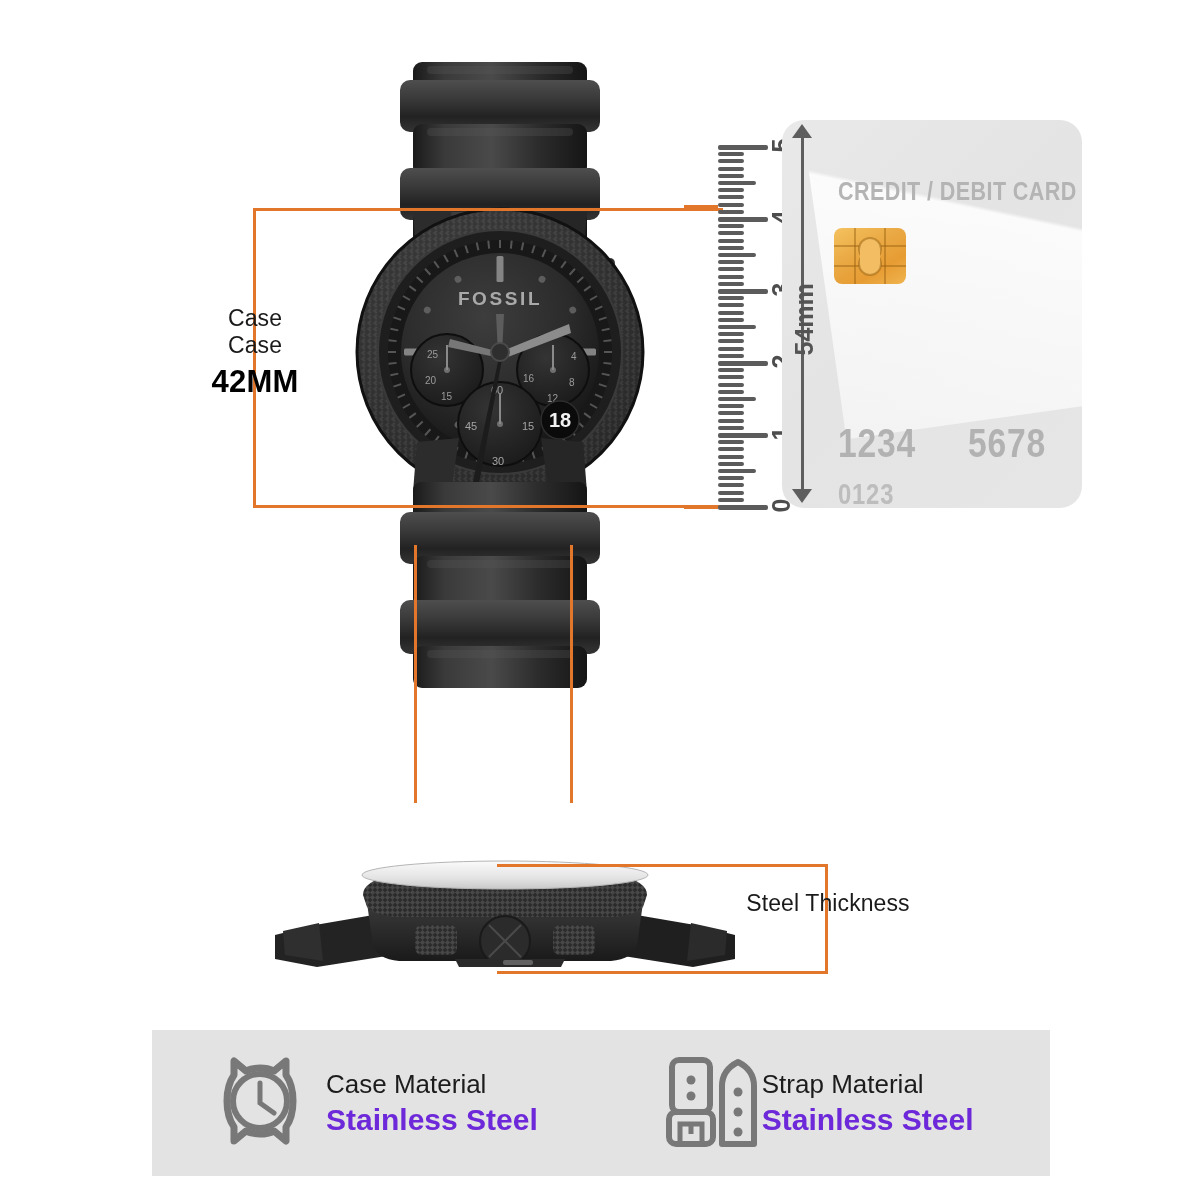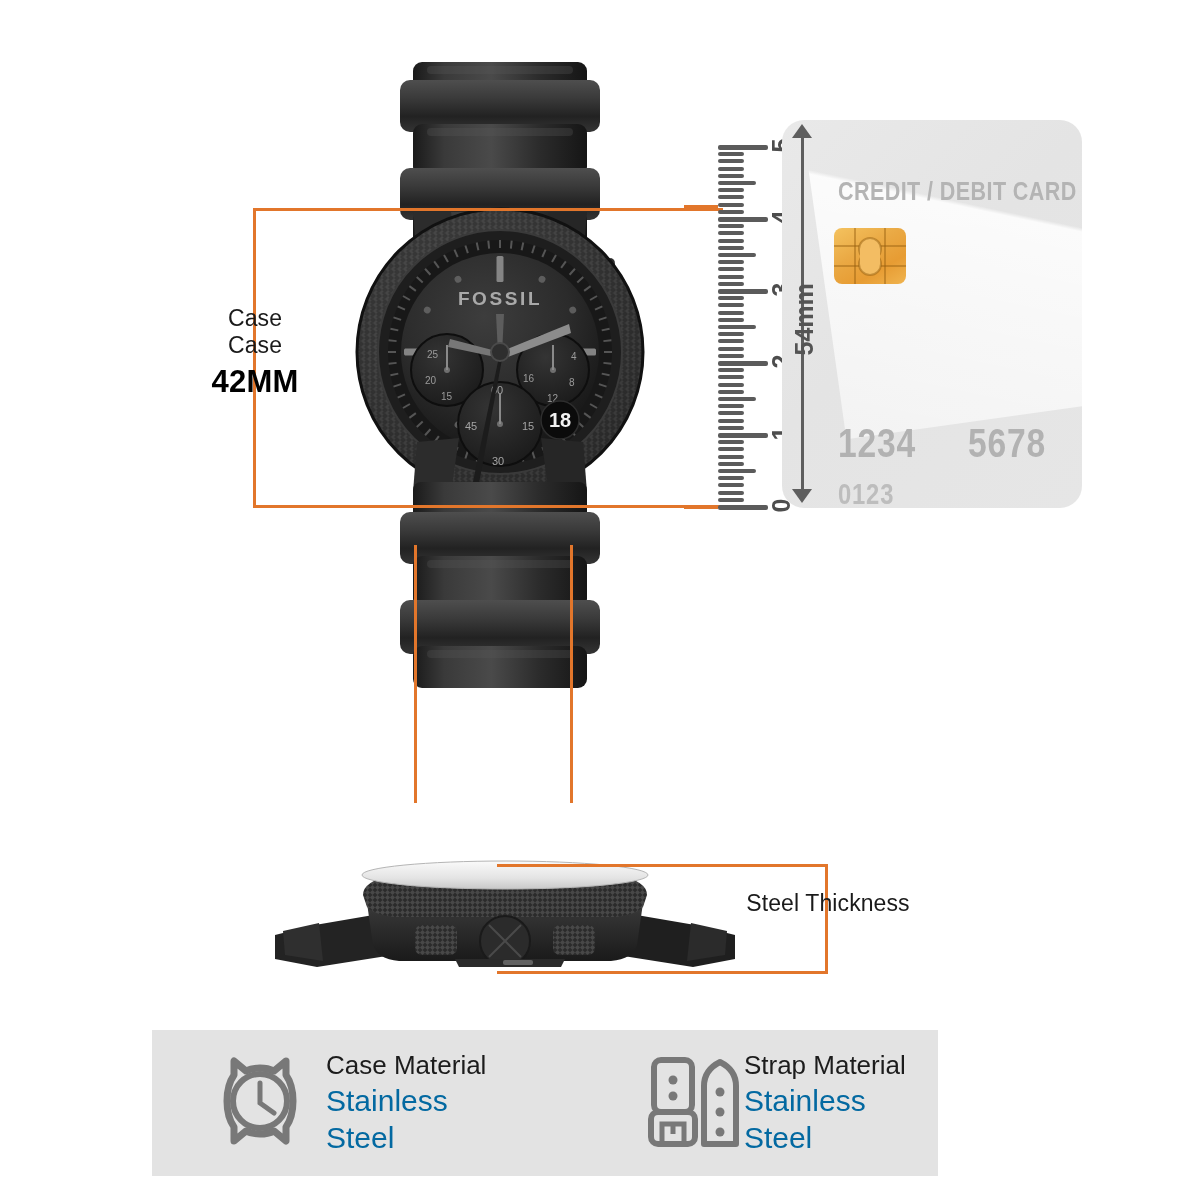--- a/index.html
+++ b/index.html
@@ -49,21 +49,21 @@
   
   .arrowline{position:absolute;background:#5e5e5e;width:3px;}
   .arrowhead{position:absolute;width:0;height:0;border-left:10px solid transparent;border-right:10px solid transparent;}
   .mmlabel{position:absolute;font-size:25px;font-weight:700;color:#545454;
         transform:rotate(-90deg);transform-origin:50% 50%;white-space:nowrap;}
 
   
   #matbar{position:absolute;background:#E3E3E3;display:flex;align-items:center;}
   .matcell{display:flex;align-items:center;}
   .mattext .m1{font-size:26px;color:#1c1c1c;line-height:1.25;}
-  .mattext .m2{font-size:30px;font-weight:400;color:#0369a1;line-height:1.25;}
+  .mattext .m2{font-size:30px;font-weight:700;color:#6d28d9;line-height:1.25;}
 
   
   .watchwrap{position:absolute;}
   .noselect{user-select:none;}
 </style>
 </head>
 <body>
 
 <div class="stage">
 
@@ -572,21 +572,21 @@
   <div>
     <div class="ln h" style="left:497px;top:864px;width:331px;"></div>
     <div class="ln v" style="left:825px;top:864px;height:110px;"></div>
     <div class="ln h" style="left:497px;top:971px;width:331px;"></div>
   </div>
 
   <div class="lbl" style="left:718px;top:890px;width:220px;">
     <span class="cap">Steel Thickness</span>
   </div>
 
-  <div id="matbar" style="left:152px;top:1030px;width:786px;height:146px;">
+  <div id="matbar" style="left:152px;top:1030px;width:898px;height:146px;">
 
     <div class="matcell" style="margin-left:66px;">
       <span style="display:block;">
         <svg width="84" height="92" viewBox="0 0 84 92">
           <path d="M16 6 L16 20 Q9 30 9 46 Q9 62 16 72 L16 86 L28 76 Q34 79 42 79 Q50 79 56 76 L68 86 L68 72
                    Q75 62 75 46 Q75 30 68 20 L68 6 L56 16 Q50 13 42 13 Q34 13 28 16 Z" fill="none" stroke="#787878" stroke-width="7" stroke-linejoin="round"></path>
           <circle cx="42" cy="46" r="27" fill="none" stroke="#787878" stroke-width="6"></circle>
           <path d="M42 28 L42 48 L56 58" fill="none" stroke="#787878" stroke-width="5" stroke-linecap="round"></path>
         </svg>
       </span>

